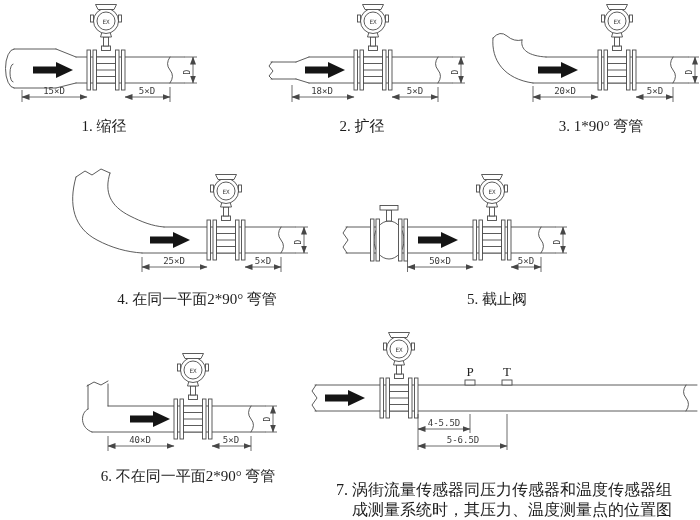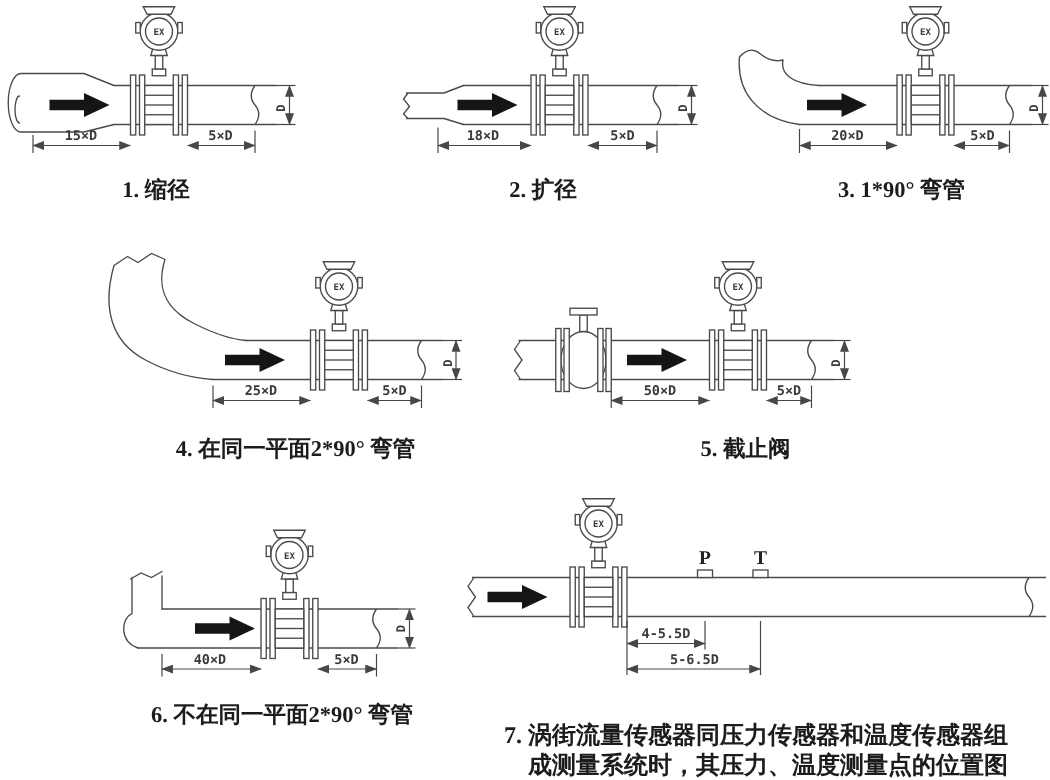--- a/index.html
+++ b/index.html
@@ -1,17 +1,17 @@
 <!DOCTYPE html>
 <html><head>
 <meta charset="utf-8">
 <style>
   html,body{margin:0;padding:0;background:#ffffff;}
   .page{position:relative;width:700px;height:520px;background:#ffffff;overflow:hidden;
-        font-family:"Liberation Sans",sans-serif;font-weight:bold;}
+        font-family:"Liberation Sans",sans-serif;}
   svg{position:absolute;left:0;top:0;}
   .lineart{stroke:#4a4a4a;stroke-width:0.9;fill:none;stroke-linecap:round;}
   .wfill{fill:#ffffff;stroke:#4a4a4a;stroke-width:0.9;}
   .mline{stroke:#4a4a4a;stroke-width:0.9;fill:none;}
   .dim line{stroke:#474747;stroke-width:0.8;}
   .dt{font-family:"DejaVu Sans Mono",monospace;font-size:9px;fill:#3a3a3a;text-anchor:middle;}
   .dD{font-family:"DejaVu Sans Mono",monospace;font-size:8px;fill:#3a3a3a;text-anchor:middle;}
   .ex{font-family:"DejaVu Sans Mono",monospace;font-size:6px;fill:#3a3a3a;text-anchor:middle;}
   .cap{font-family:"Liberation Serif","DejaVu Serif",serif;font-size:15px;fill:#1c1c1c;text-anchor:middle;}
   .cap7{font-family:"Liberation Serif","DejaVu Serif",serif;font-size:16px;fill:#1c1c1c;text-anchor:middle;}

